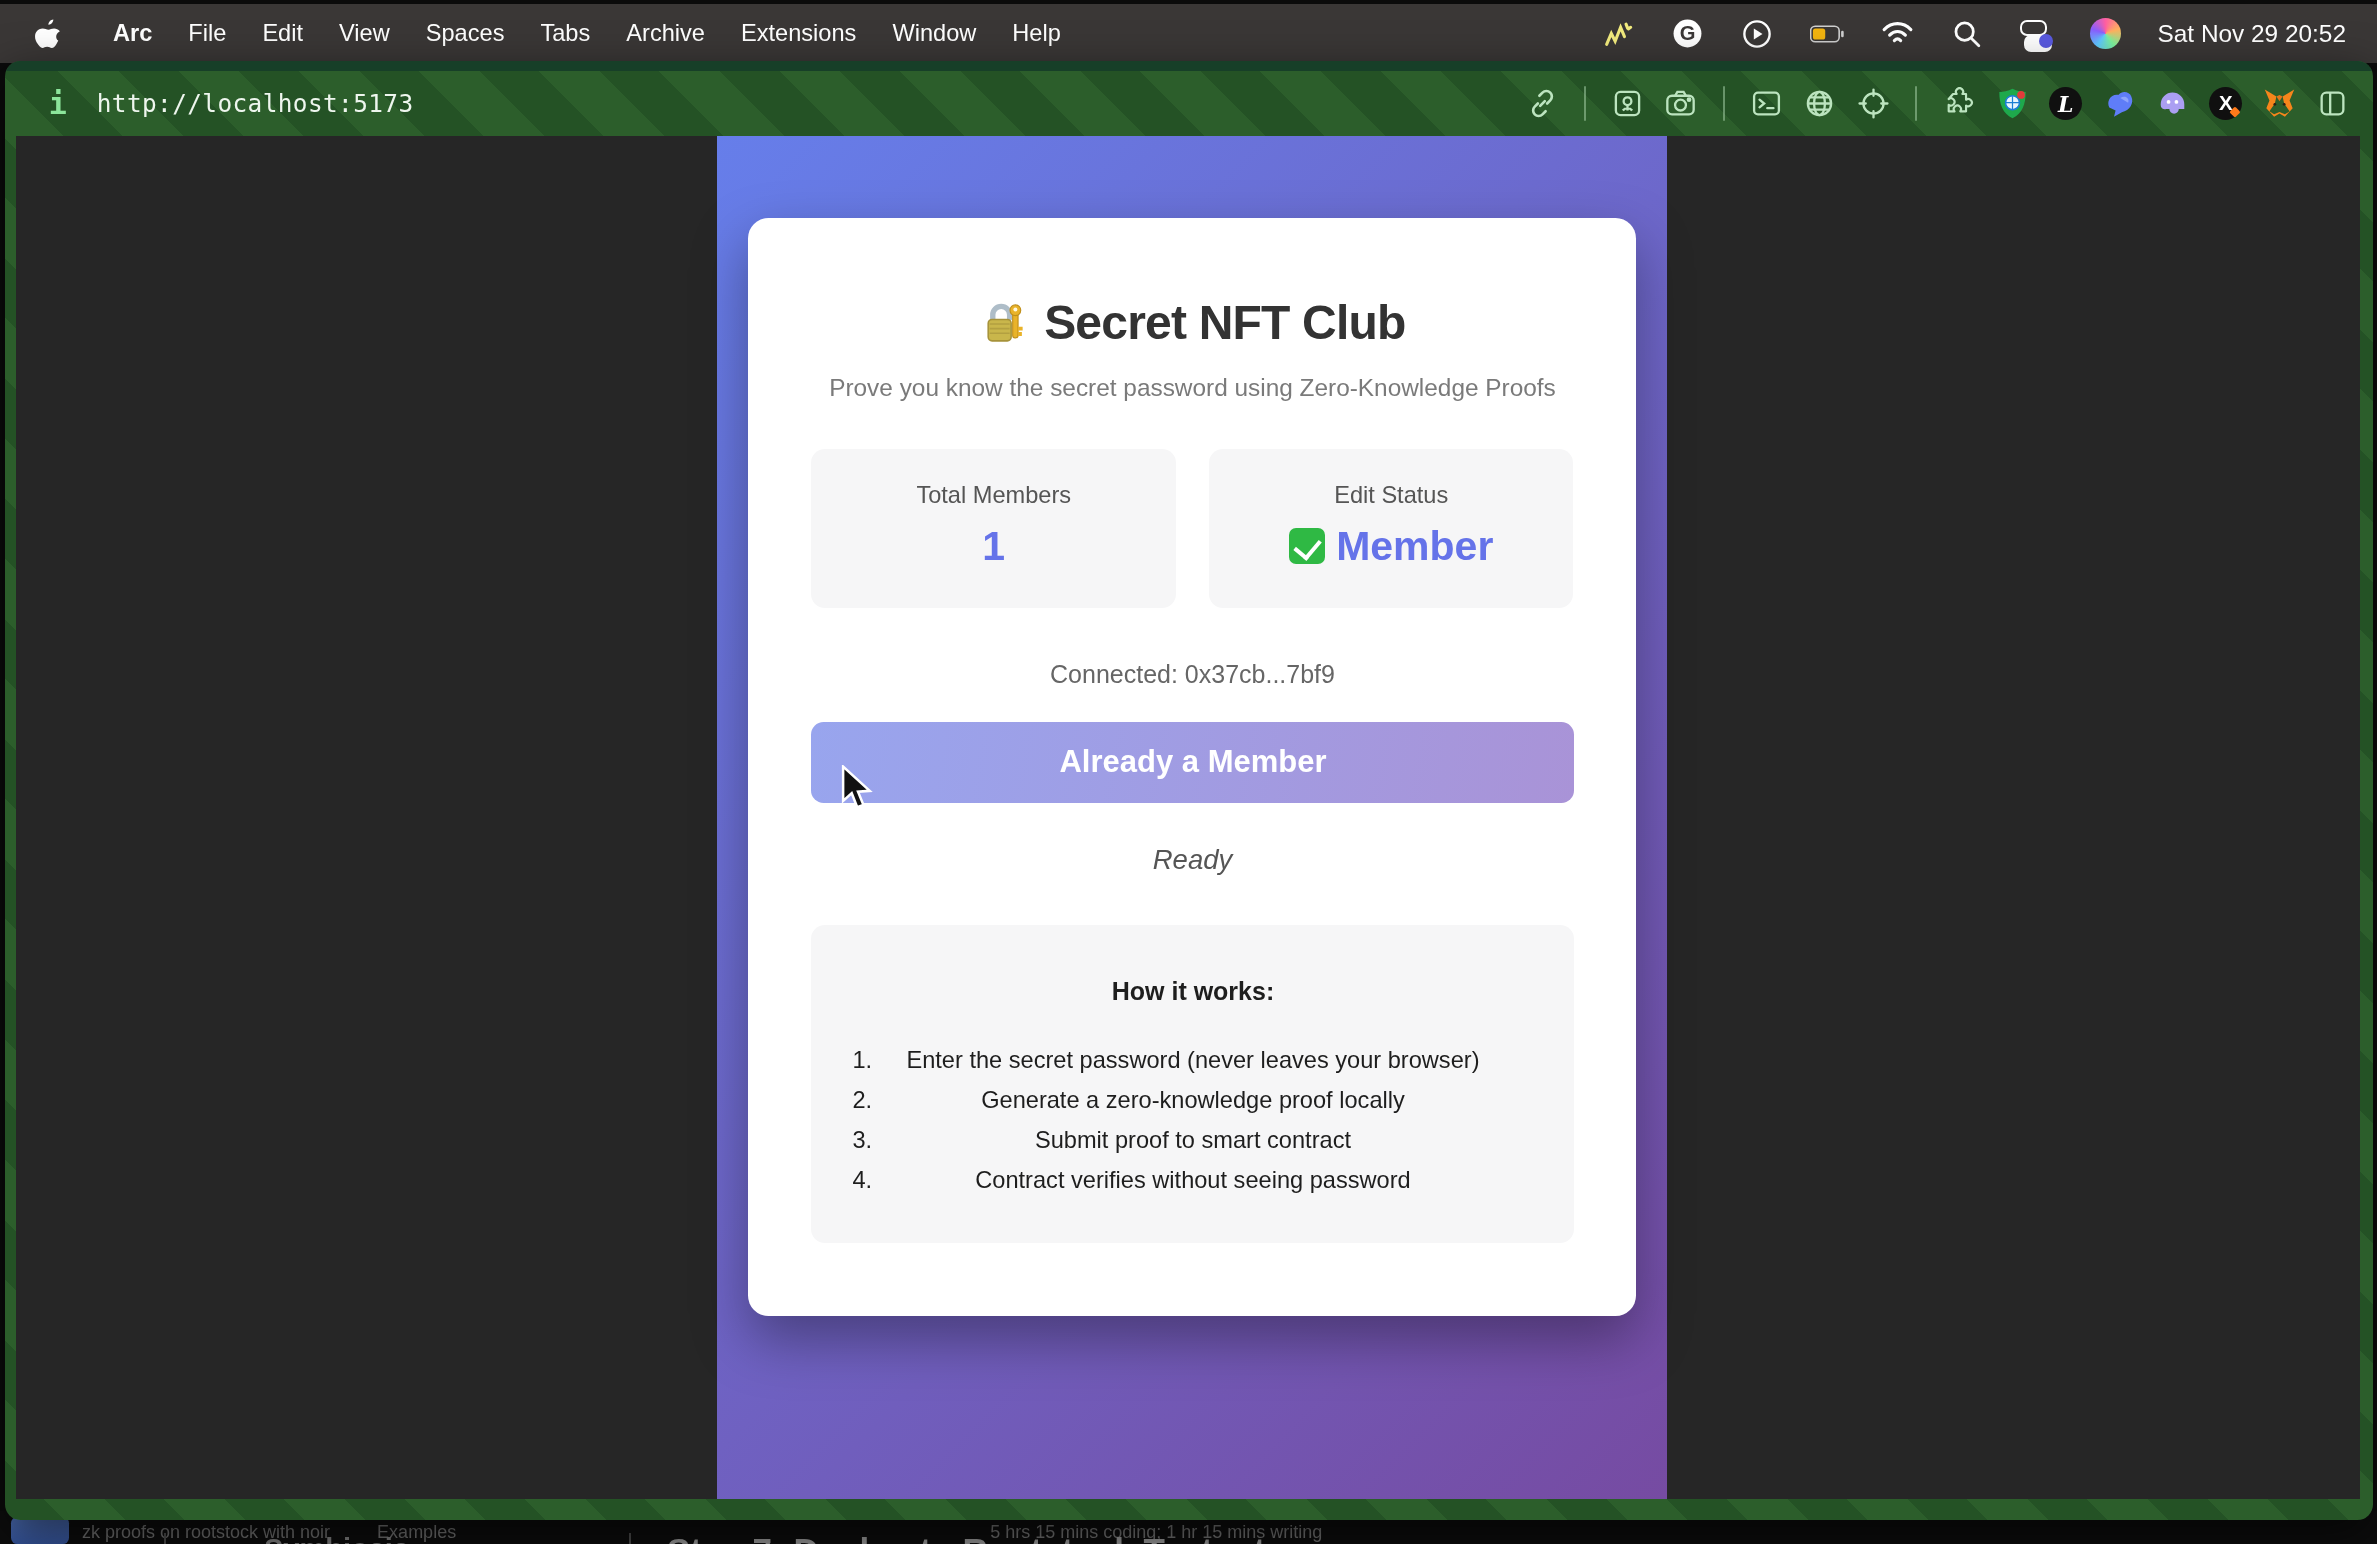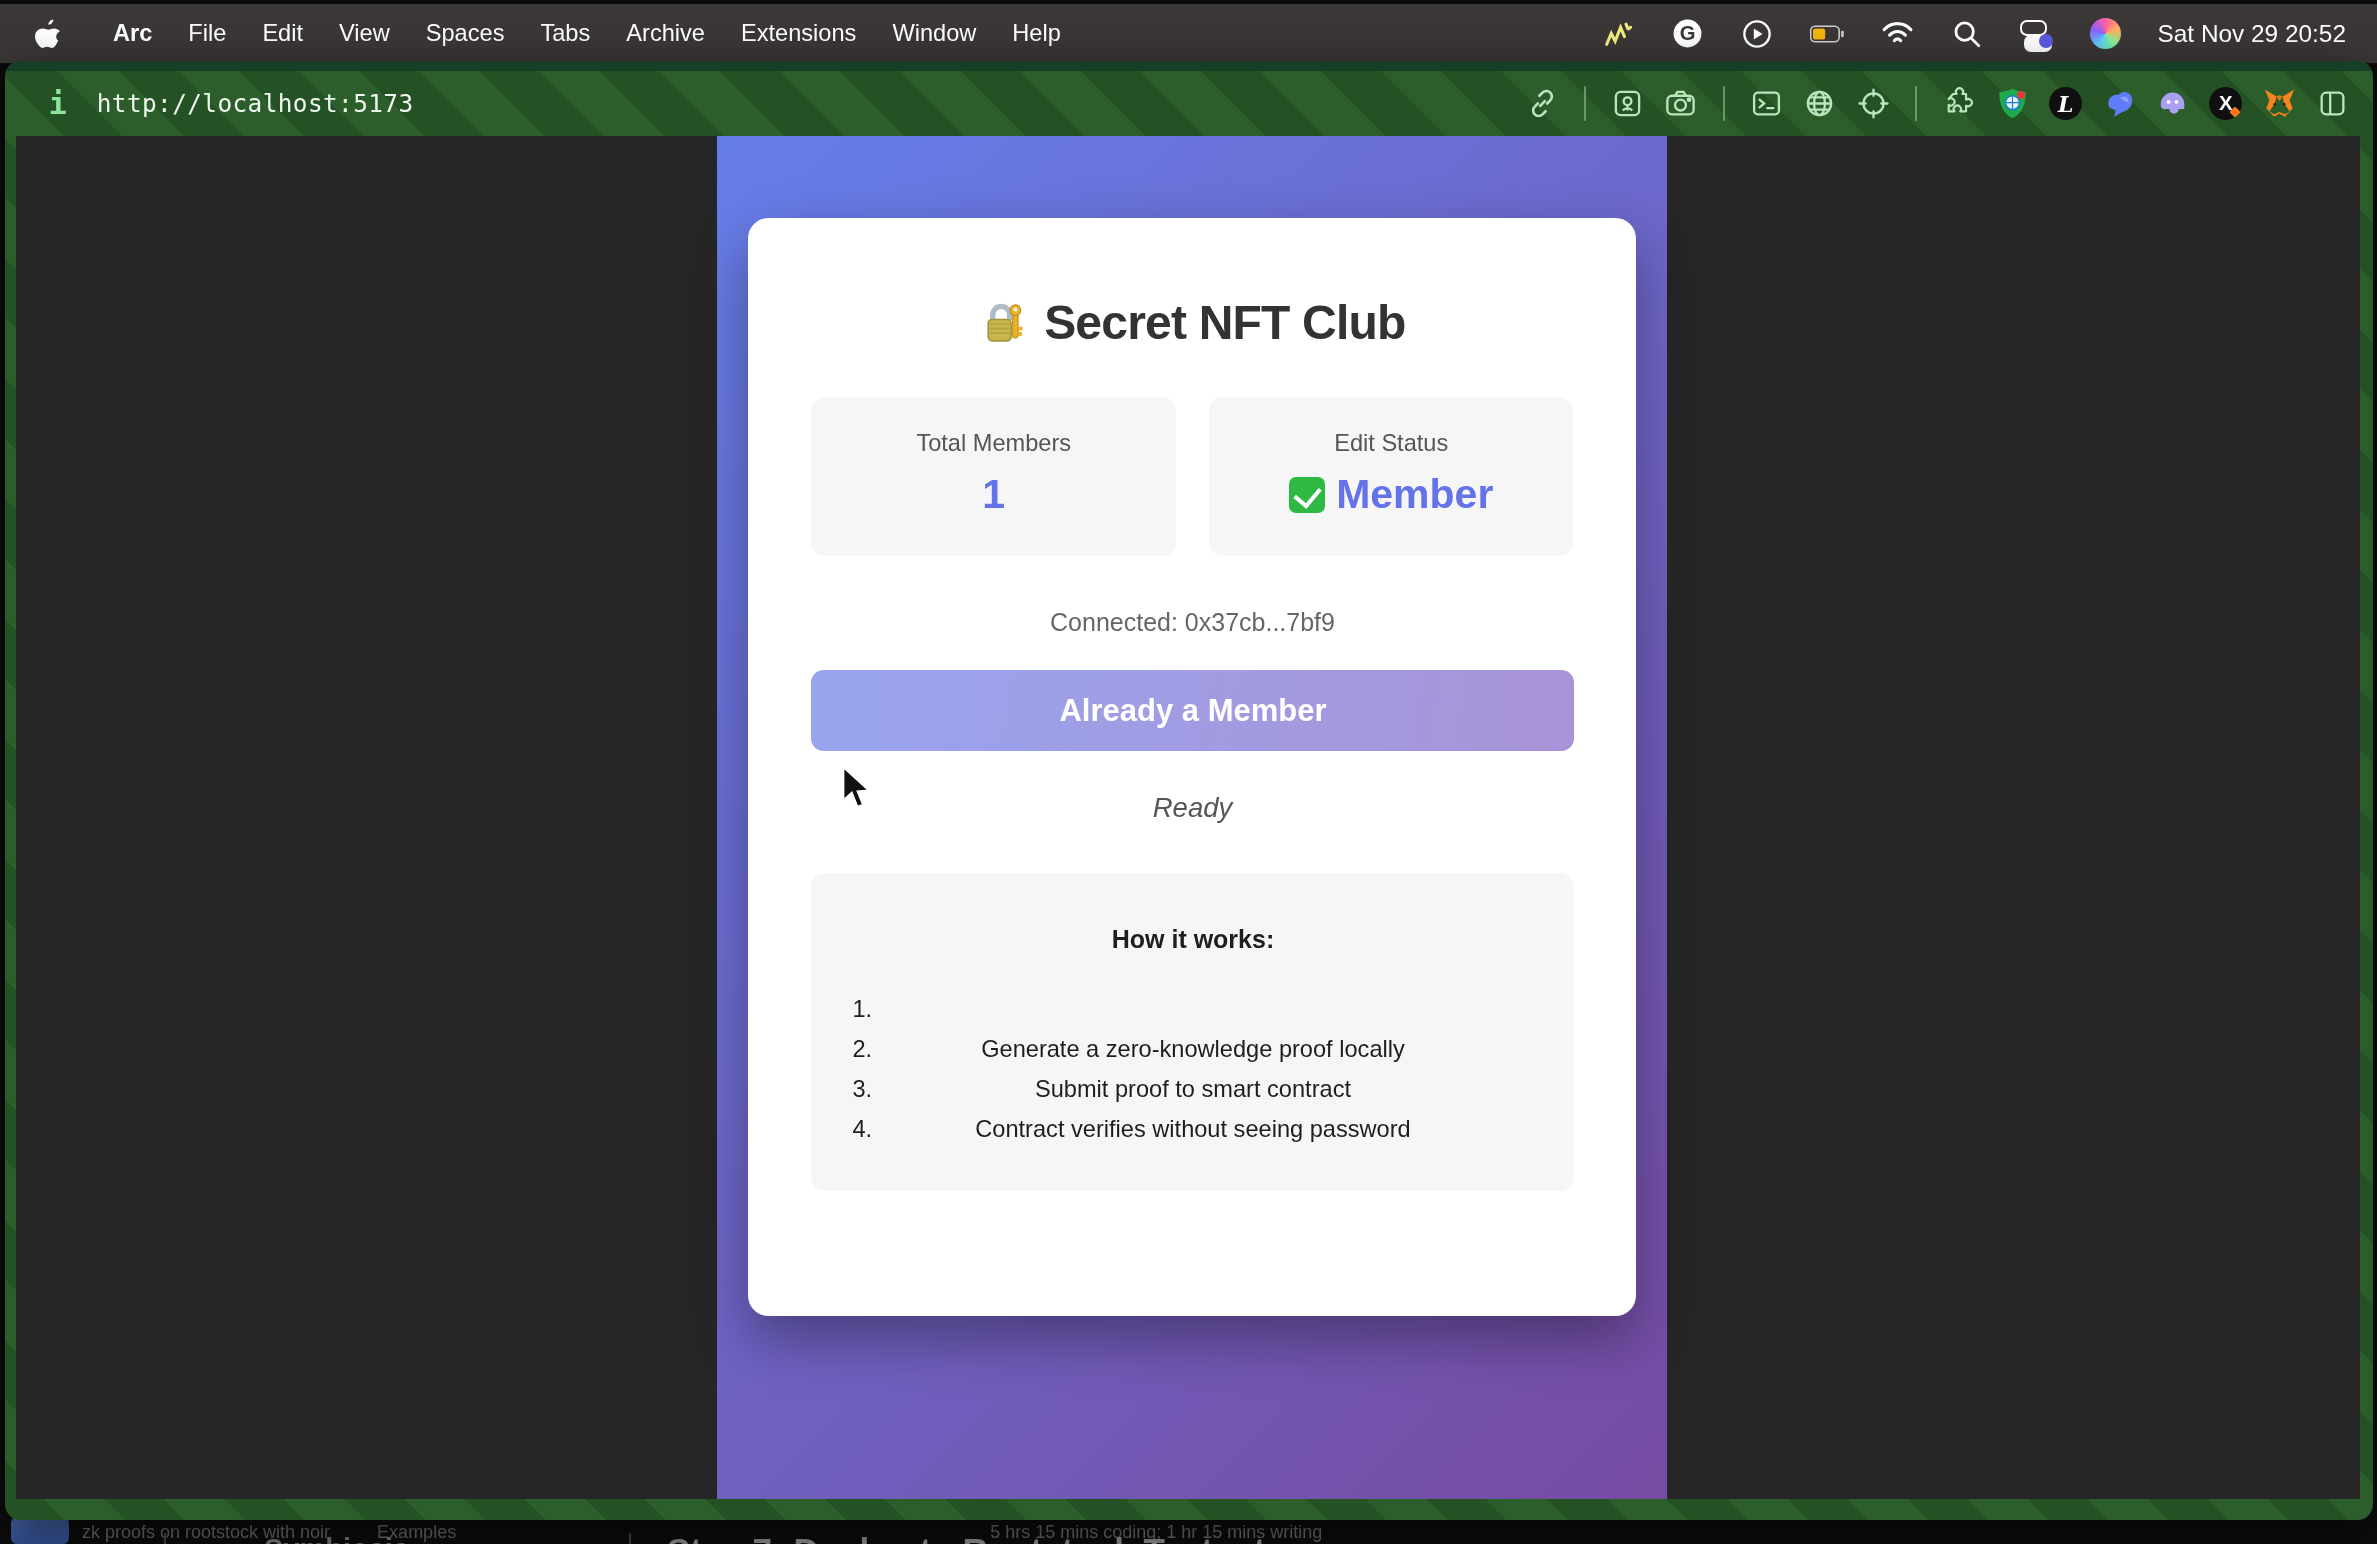--- a/index.html
+++ b/index.html
@@ -304,20 +304,21 @@
                 <path d="M14 34 h26 M14 40 h26 M14 46 h26" stroke="#b3a041" stroke-width="2"></path>
                 <rect x="44" y="18" width="7" height="34" rx="3" fill="#e9b32a" stroke="#c08f1a" stroke-width="1.5"></rect>
                 <circle cx="47.5" cy="16" r="7" fill="#e9b32a" stroke="#c08f1a" stroke-width="1.5"></circle>
                 <circle cx="47.5" cy="15" r="2.6" fill="#fff8e0"></circle>
                 <path d="M51 40 h6 M51 47 h5" stroke="#e9b32a" stroke-width="5"></path>
               </svg>
             </span>
             <span class="title">Secret NFT Club</span>
           </div>
 
+          <div class="subtitle">Prove you know the secret password using Zero-Knowledge Proofs</div>
 
           <div class="stats">
             <div class="stat-box">
               <div class="stat-label">Total Members</div>
               <div class="stat-value">1</div>
             </div>
             <div class="stat-box">
               <div class="stat-label">Edit Status</div>
               <div class="stat-value status-line">
                 <span class="check"></span>
@@ -330,20 +331,21 @@
 
           <button class="member-btn">Already a Member</button>
 
           <div class="ready">Ready</div>
 
           <div class="how-box">
             <div class="how-title">How it works:</div>
             <div class="how-list">
               <div class="how-item">
                 <span class="how-num">1.</span>
+                <span>Enter the secret password (never leaves your browser)</span>
               </div>
               <div class="how-item">
                 <span class="how-num">2.</span>
                 <span>Generate a zero-knowledge proof locally</span>
               </div>
               <div class="how-item">
                 <span class="how-num">3.</span>
                 <span>Submit proof to smart contract</span>
               </div>
               <div class="how-item">

